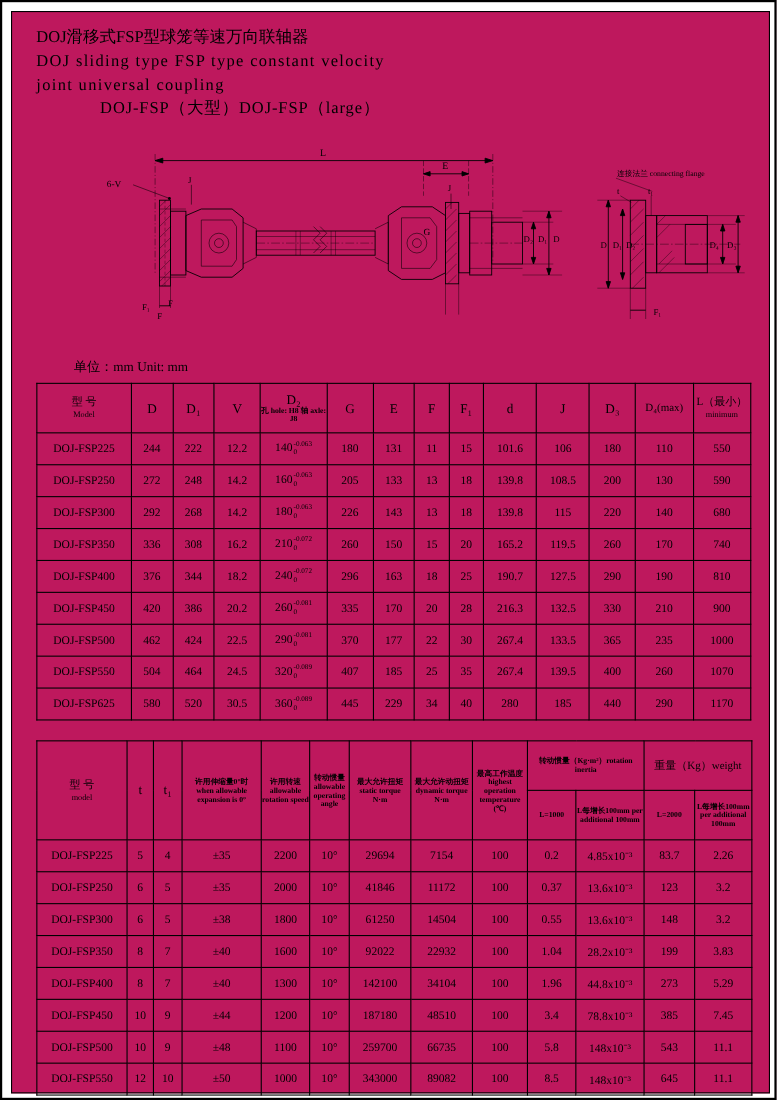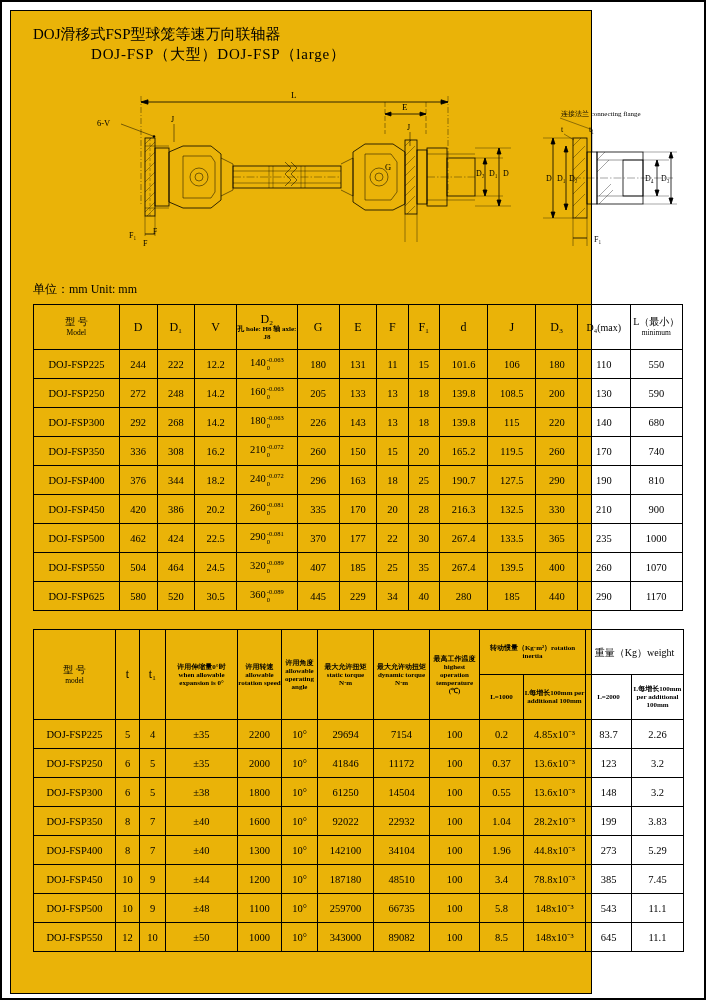--- a/index.html
+++ b/index.html
@@ -19,25 +19,25 @@
     position: absolute;
     left: 0; top: 0;
     width: 706px;
     height: 1000px;
     border: 2px solid #000;
     box-sizing: border-box;
   }
   .inner {
     position: absolute;
     left: 8px; top: 8px;
-    width: 582px;
+    width: 690px;
     height: 984px;
     border: 1px solid #000;
     box-sizing: border-box;
-    background: #eab308;
+    background: #be185d;
   }
   .content {
     position: absolute;
     left: 22px; top: 12px;
     width: 650px;
   }
 
   
   .title-cn {
     font-size: 15px;
@@ -63,20 +63,21 @@
     position: relative;
     width: 650px;
     height: 205px;
     margin-top: 10px;
   }
   .drawing svg { display:block; }
 
   .unit-line {
     font-size: 12px;
     margin-top: 2px;
+    margin-left: 34px;
     font-family: Liberation Serif, serif;
   }
 
   
   table.spec {
     border-collapse: collapse;
     width: 650px;
     margin-top: 6px;
     table-layout: fixed;
   }
@@ -119,20 +120,22 @@
   .tol .sup i { display:block; font-style: normal; }
 </style>
 </head>
 <body>
 
 <div class="page">
   <div class="inner">
     <div class="content">
 
       <div class="title-cn">DOJ滑移式FSP型球笼等速万向联轴器</div>
+      <div class="title-en">DOJ sliding type FSP type constant velocity</div>
+      <div class="title-en">joint universal coupling</div>
       <div class="subtitle">DOJ-FSP（大型）DOJ-FSP（large）</div>
 
       <div class="drawing">
         <svg width="650" height="205" viewBox="0 0 650 205">
           <g stroke="#000" fill="none" stroke-width="0.8">
 
             <line x1="108" y1="22" x2="108" y2="132" stroke-width="0.4" stroke-dasharray="6,2,1,2"></line>
             <line x1="415" y1="22" x2="415" y2="120" stroke-width="0.4" stroke-dasharray="6,2,1,2"></line>
             <line x1="108" y1="28" x2="415" y2="28"></line>
             <path d="M108,28 l7,-2.2 v4.4 z" fill="#000"></path>
@@ -559,21 +562,21 @@
               </td>
             <td rowspan="2">
               <span class="hdr-sm">许用伸缩量0°时</span>
               <span class="hdr-sm">when allowable expansion is 0°</span>
             </td>
             <td rowspan="2">
               <span class="hdr-sm">许用转速</span>
               <span class="hdr-sm">allowable rotation speed</span>
             </td>
             <td rowspan="2">
-              <span class="hdr-sm">许用角度</span>
+              <span class="hdr-sm">转动惯量</span>
               <span class="hdr-sm">allowable operating angle</span>
             </td>
             <td rowspan="2">
               <span class="hdr-sm">最大允许扭矩 static torque</span>
               <span class="hdr-sm">N·m</span>
             </td>
             <td rowspan="2">
               <span class="hdr-sm">最大允许动扭矩 dynamic torque</span>
               <span class="hdr-sm">N·m</span>
             </td>

